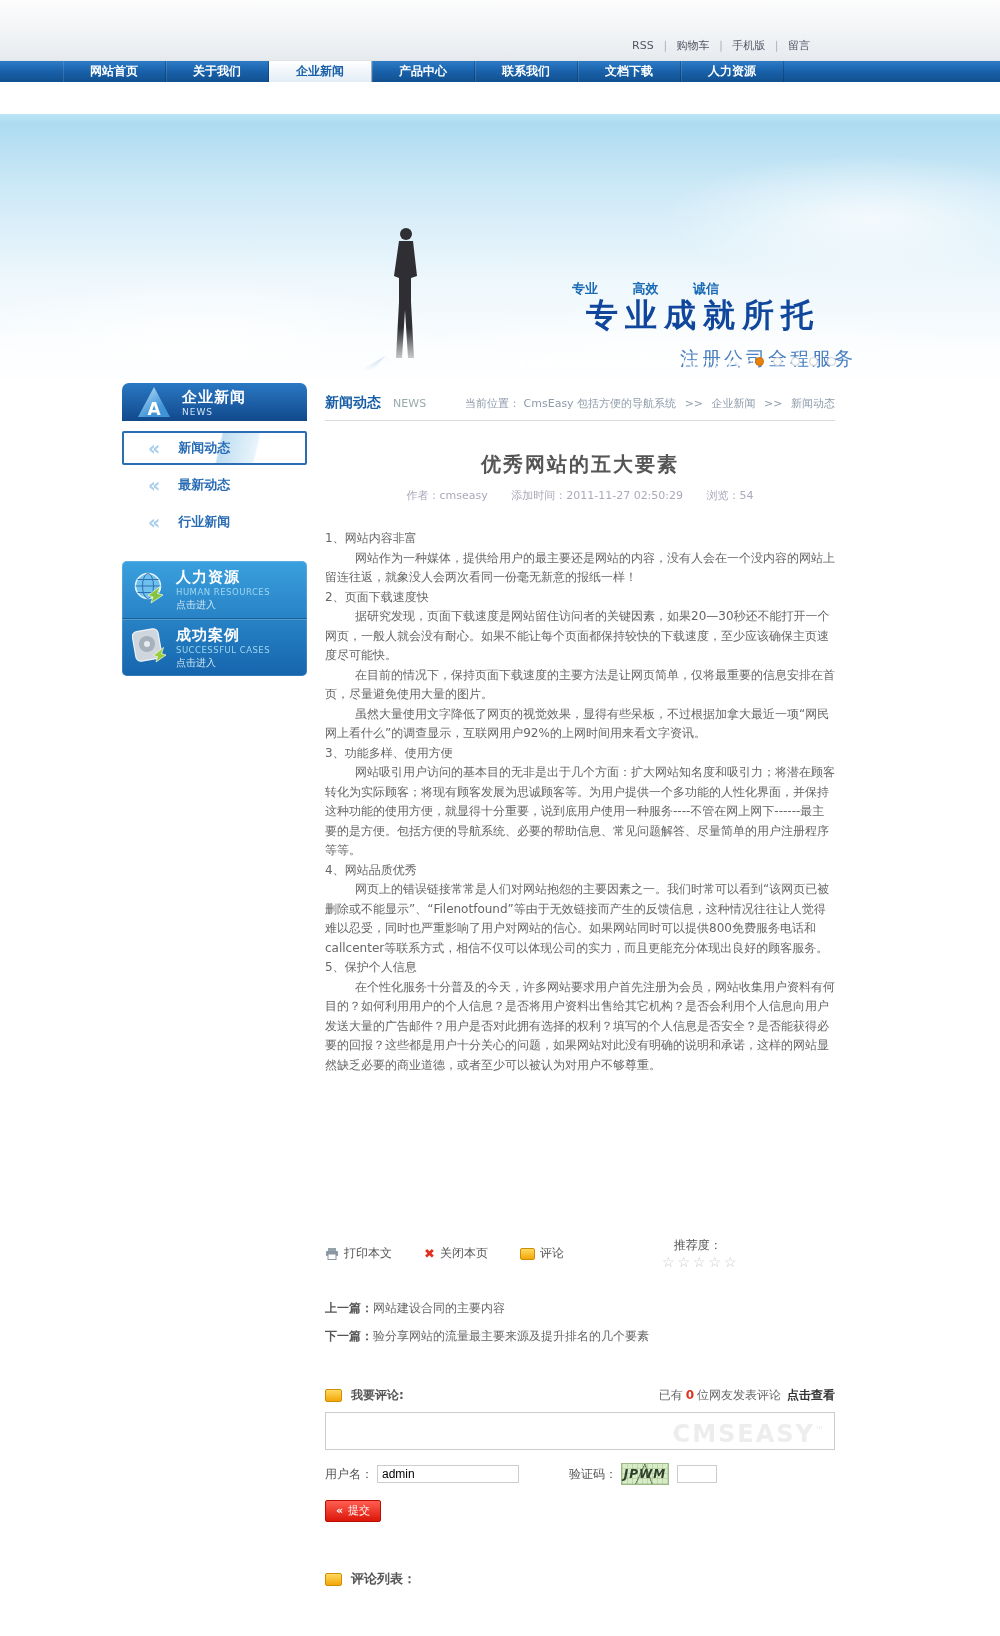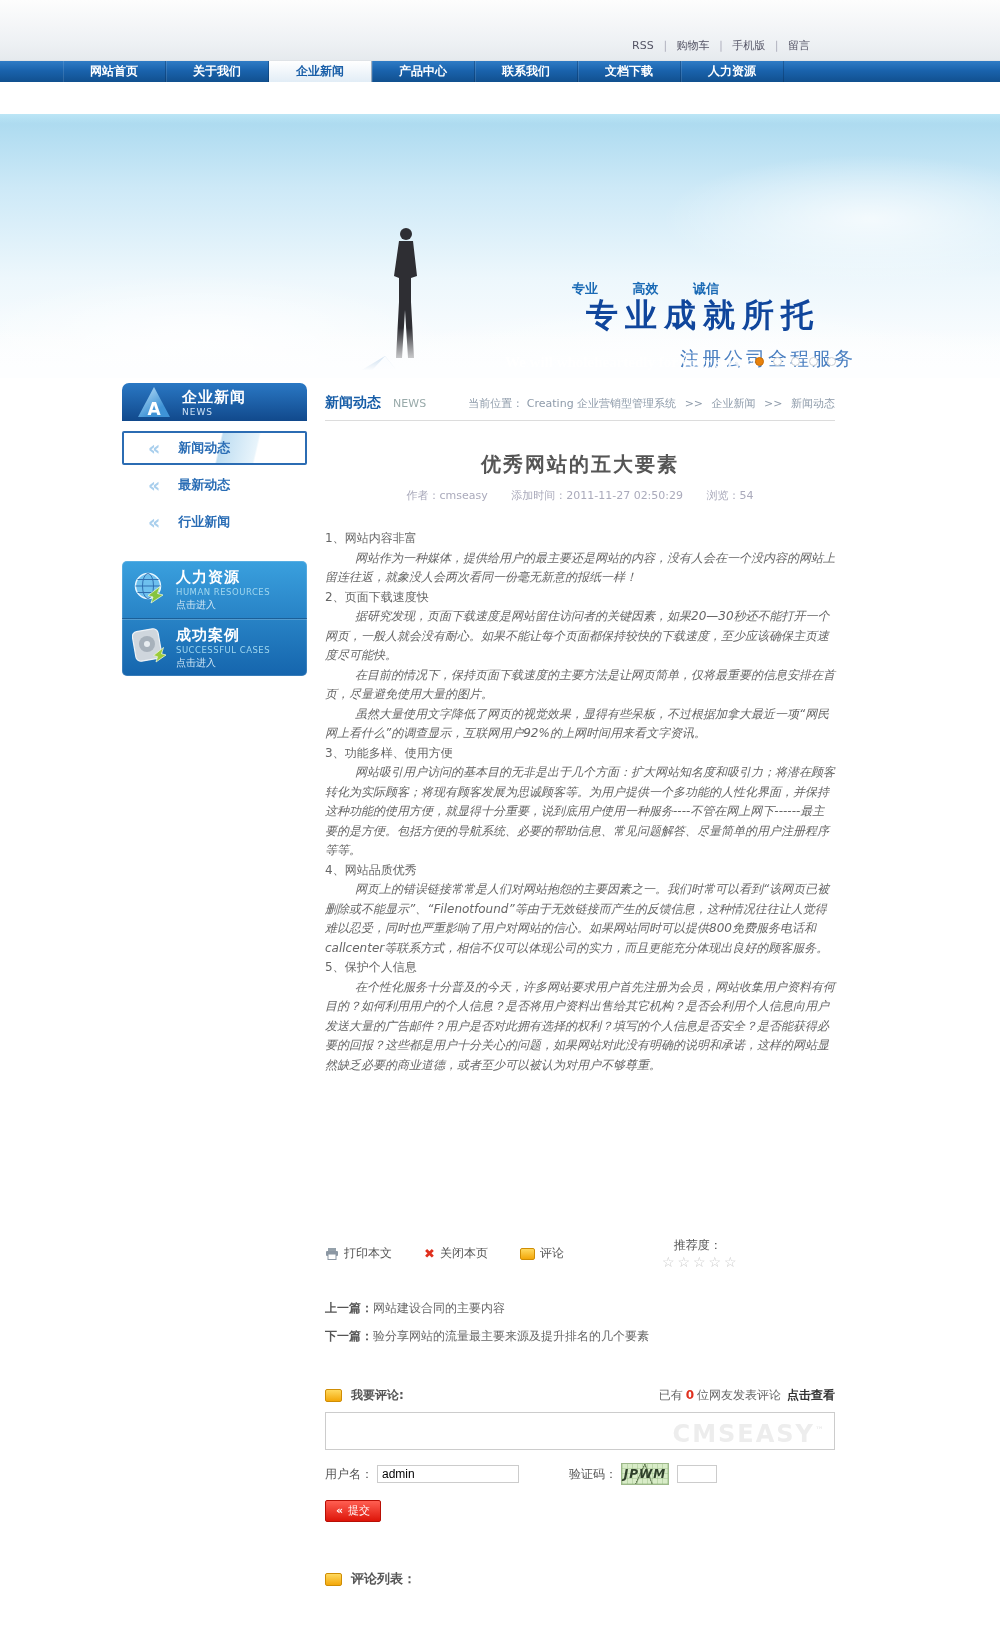--- a/index.html
+++ b/index.html
@@ -71,21 +71,21 @@
   .sec-title{font-size:14px;font-weight:bold;color:#1a5fa8;}
   .sec-sub{font-size:11px;color:#9aa;margin-left:7px;font-weight:normal;}
   .breadcrumb{font-size:11px;color:#8e9baa;}
   .breadcrumb a{color:#8e9baa;text-decoration:none;}
   .bc-sep{margin:0 5px;}
   .article-title{text-align:center;font-size:20px;color:#555;font-weight:bold;font-family:"Liberation Serif","DejaVu Serif",serif;margin:30px 0 10px;letter-spacing:2px;}
   .article-meta{text-align:center;font-size:11px;color:#aab;margin:0 0 26px;}
   .article-meta .mgroup{margin:0 10px;}
   .article-body{font-size:12px;line-height:19.5px;color:#666;}
   .article-body p{margin:0;}
-  .bp{text-indent:2.5em;font-style:italic;}
+  .bp{text-indent:2.5em;}
   .actions{margin-top:162px;display:flex;align-items:center;font-size:12px;color:#555;}
   .act{display:flex;align-items:center;text-decoration:none;color:#555;margin-right:32px;}
   .act svg{margin-right:5px;}
   .x-icon{color:#e0301e;font-weight:bold;font-size:13px;margin-right:5px;}
   .bubble-icon{display:inline-block;width:13px;height:10px;border-radius:2px;background:linear-gradient(180deg,#ffd95e,#f3a709);border:1px solid #cf8d04;margin-right:5px;}
   .rating{margin-left:60px;display:flex;align-items:center;color:#555;flex-direction:column;}
   .stars{color:#c9c9c9;font-size:14px;letter-spacing:3px;margin-left:6px;cursor:pointer;}
   .prevnext{margin-top:30px;font-size:12px;}
   .pn-line{margin-bottom:11px;}
   .pn-label{font-weight:bold;color:#555;}
@@ -242,21 +242,21 @@
       </div>
 
       <div class="main">
         <div class="section-head">
           <div>
             <span class="sec-title">新闻动态</span>
             <span class="sec-sub">NEWS</span>
           </div>
           <div class="breadcrumb">
             <span>当前位置：</span>
-            <a href="#">Creating 企业营销型管理系统</a>
+            <a href="#">CmsEasy 包括方便的导航系统</a>
             <span class="bc-sep">&gt;&gt;</span>
             <a href="#">企业新闻</a>
             <span class="bc-sep">&gt;&gt;</span>
             <a href="#">新闻动态</a>
           </div>
         </div>
 
         <h1 class="article-title">优秀网站的五大要素</h1>
         <p class="article-meta">
           <span class="mgroup"><span>作者：</span><span>cmseasy</span></span>

